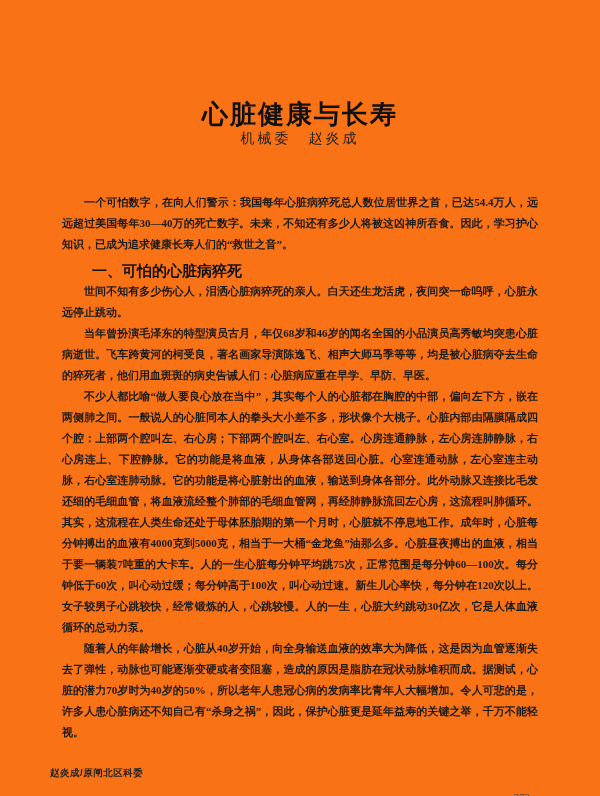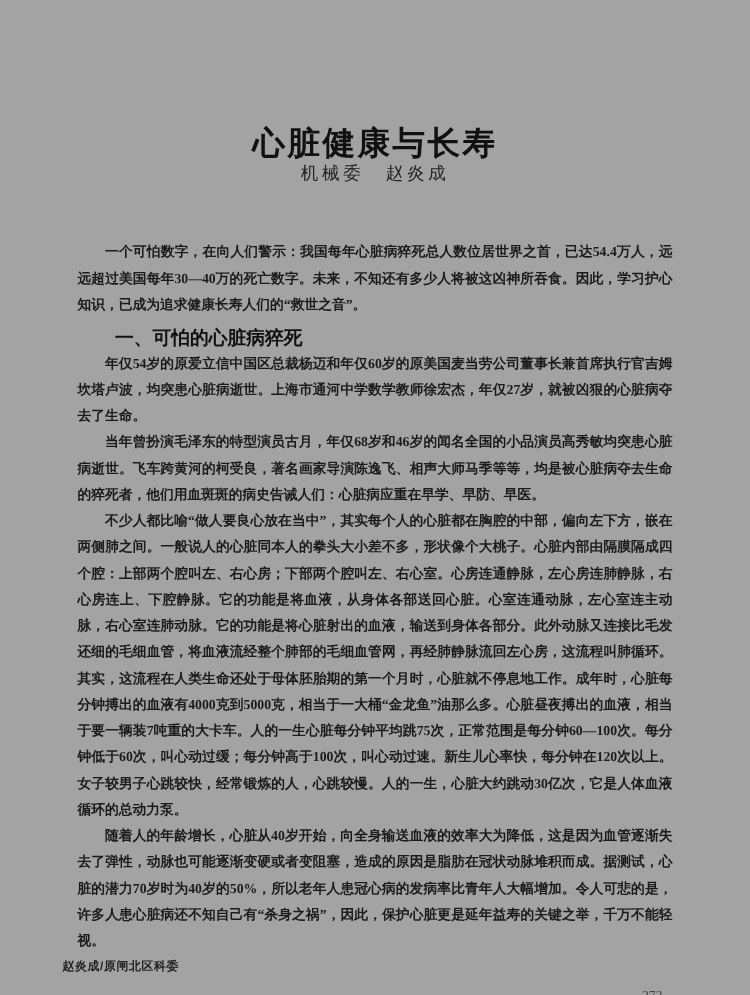--- a/index.html
+++ b/index.html
@@ -6,21 +6,21 @@
     margin: 0;
     padding: 0;
     background: #e8e8e8;
     font-family: "Liberation Serif", serif;
   }
   .page {
     position: relative;
     width: 600px;
     height: 796px;
     margin: 0 auto;
-    background: #a3a3a3;
+    background: #f97316;
     color: #1c1c1c;
     overflow: hidden;
     box-sizing: border-box;
   }
   .doc-title {
     margin: 100px 0 0 0;
     text-align: center;
     font-size: 26px;
     font-weight: bold;
     letter-spacing: 2px;
@@ -87,21 +87,21 @@
   <h1 class="doc-title">心脏健康与长寿</h1>
 
   <div class="doc-author">机械委　赵炎成</div>
 
   <div class="doc-body">
 
     <p>一个可怕数字，在向人们警示：我国每年心脏病猝死总人数位居世界之首，已达54.4万人，远远超过美国每年30—40万的死亡数字。未来，不知还有多少人将被这凶神所吞食。因此，学习护心知识，已成为追求健康长寿人们的“救世之音”。</p>
 
     <h2 class="section-heading">一、可怕的心脏病猝死</h2>
 
-    <p>年仅54岁的原爱立信中国区总裁杨迈和年仅60岁的原美国麦当劳公司董事长兼首席执行官吉姆坎塔卢波，均突患心脏病逝世。上海市通河中学数学教师徐宏杰，年仅27岁，就被凶狠的心脏病夺去了生命。</p>
+    <p>世间不知有多少伤心人，泪洒心脏病猝死的亲人。白天还生龙活虎，夜间突一命呜呼，心脏永远停止跳动。</p>
     <p>当年曾扮演毛泽东的特型演员古月，年仅68岁和46岁的闻名全国的小品演员高秀敏均突患心脏病逝世。飞车跨黄河的柯受良，著名画家导演陈逸飞、相声大师马季等等，均是被心脏病夺去生命的猝死者，他们用血斑斑的病史告诫人们：心脏病应重在早学、早防、早医。</p>
 
 
     <p>不少人都比喻“做人要良心放在当中”，其实每个人的心脏都在胸腔的中部，偏向左下方，嵌在两侧肺之间。一般说人的心脏同本人的拳头大小差不多，形状像个大桃子。心脏内部由隔膜隔成四个腔：上部两个腔叫左、右心房；下部两个腔叫左、右心室。心房连通静脉，左心房连肺静脉，右心房连上、下腔静脉。它的功能是将血液，从身体各部送回心脏。心室连通动脉，左心室连主动脉，右心室连肺动脉。它的功能是将心脏射出的血液，输送到身体各部分。此外动脉又连接比毛发还细的毛细血管，将血液流经整个肺部的毛细血管网，再经肺静脉流回左心房，这流程叫肺循环。其实，这流程在人类生命还处于母体胚胎期的第一个月时，心脏就不停息地工作。成年时，心脏每分钟搏出的血液有4000克到5000克，相当于一大桶“金龙鱼”油那么多。心脏昼夜搏出的血液，相当于要一辆装7吨重的大卡车。人的一生心脏每分钟平均跳75次，正常范围是每分钟60—100次。每分钟低于60次，叫心动过缓；每分钟高于100次，叫心动过速。新生儿心率快，每分钟在120次以上。女子较男子心跳较快，经常锻炼的人，心跳较慢。人的一生，心脏大约跳动30亿次，它是人体血液循环的总动力泵。</p>
     <p>随着人的年龄增长，心脏从40岁开始，向全身输送血液的效率大为降低，这是因为血管逐渐失去了弹性，动脉也可能逐渐变硬或者变阻塞，造成的原因是脂肪在冠状动脉堆积而成。据测试，心脏的潜力70岁时为40岁的50%，所以老年人患冠心病的发病率比青年人大幅增加。令人可悲的是，许多人患心脏病还不知自己有“杀身之祸”，因此，保护心脏更是延年益寿的关键之举，千万不能轻视。</p>
 
   </div>
 
   <div class="footer-credit">赵炎成/原闸北区科委</div>
 

